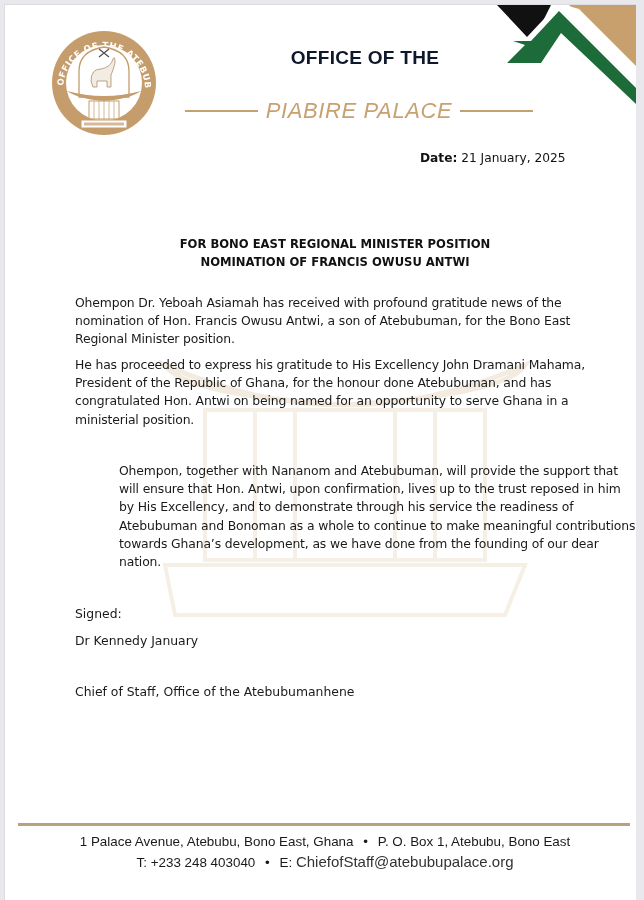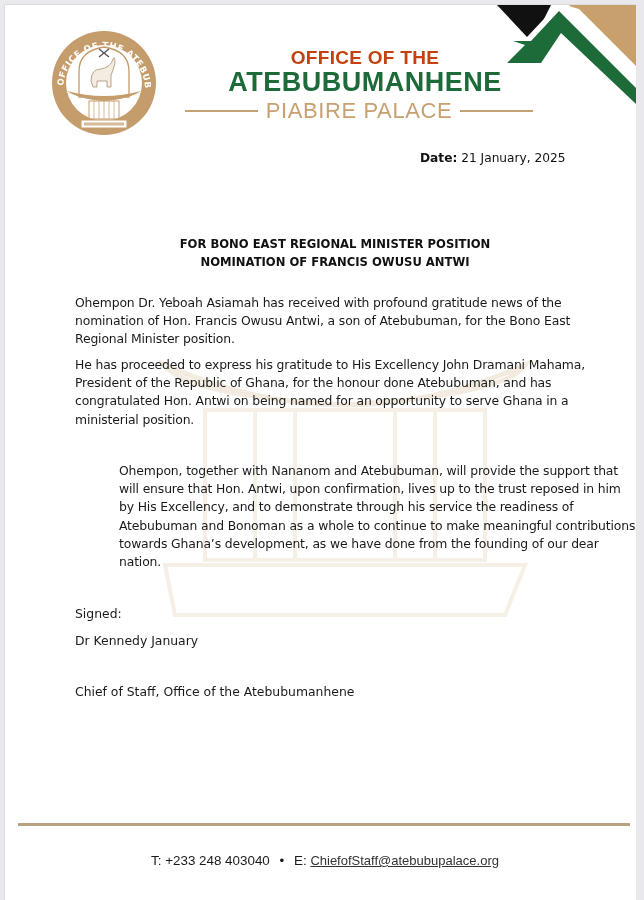--- a/index.html
+++ b/index.html
@@ -13,31 +13,31 @@
     background: #ffffff; overflow: hidden;
     border-left: 1px solid #dcdbe0; border-top: 1px solid #dcdbe0;
   }
   
   .seal { position: absolute; left: 44px; top: 24px; width: 110px; height: 108px; }
   
   .corner { position: absolute; left: 482px; top: 0px; width: 154px; height: 106px; }
   
   .hdr-1 {
     position: absolute; left: 180px; top: 42px; width: 360px; text-align: center;
-    color: #c2410c; font-family: "Liberation Sans", sans-serif; font-weight: bold;
+    color: #0f172a; font-family: "Liberation Sans", sans-serif; font-weight: bold;
     font-size: 19px; letter-spacing: 0.3px;
   }
   .hdr-2 {
     position: absolute; left: 180px; top: 62px; width: 360px; text-align: center;
     color: #1e6b3a; font-family: "Liberation Sans", sans-serif; font-weight: bold;
     font-size: 27px; letter-spacing: 0.5px;
   }
   .hdr-3-wrap {
     position: absolute; left: 180px; top: 93px; width: 348px; height: 26px;
-    display: flex; align-items: center; justify-content: center;
+    display: flex; align-items: center; justify-content: center; font-style: italic;
   }
   .hdr-rule { flex: 1; height: 2px; background: #c4a173; }
   .hdr-3 {
     color: #c9a070; font-family: "Liberation Sans", sans-serif; font-size: 22px;
     letter-spacing: 0.6px; padding: 0 8px; white-space: nowrap;
   }
   
   .ref { position: absolute; left: 70px; top: 146px; font-size: 12.2px; font-weight: bold; color: #111; }
   .date { position: absolute; left: 415px; top: 146px; font-size: 12.2px; color: #111; }
   .date b { font-weight: bold; }
@@ -63,21 +63,21 @@
   
   .footer-rule { position: absolute; left: 13px; top: 818px; width: 612px; height: 3px; background: #b9a27f; }
   .foot1 {
     position: absolute; left: 0; top: 829px; width: 640px; text-align: center;
     font-family: "Liberation Sans", sans-serif; font-size: 13.4px; color: #1a1a1a;
   }
   .foot2 {
     position: absolute; left: 0; top: 848px; width: 640px; text-align: center;
     font-family: "Liberation Sans", sans-serif; font-size: 13.4px; color: #1a1a1a;
   }
-  .email { font-size: 13px; color: #333; text-decoration: underline; }
+  .email { font-size: 15px; color: #333; }
   .dot { padding: 0 6px; }
 </style>
 </head>
 <body>
 
 <div class="page">
 
   <svg class="seal" viewBox="0 0 110 108">
     <defs>
       <path id="ringPath" d="M 14 60 A 41 41 0 1 1 96 60"></path>
@@ -97,21 +97,20 @@
     <path d="M 18 62 Q 55 72 92 62 Q 80 70 55 72 Q 30 70 18 62 Z" fill="#c59d6c"></path>
 
     <rect x="40" y="72" width="30" height="18" fill="none" stroke="#c59d6c" stroke-width="1"></rect>
     <path d="M 45 72 L 45 90 M 50 72 L 50 90 M 55 72 L 55 90 M 60 72 L 60 90 M 65 72 L 65 90" stroke="#c59d6c" stroke-width="0.7"></path>
 
     <rect x="32" y="91" width="46" height="8" fill="#ffffff" stroke="#c59d6c" stroke-width="1"></rect>
     <rect x="35" y="93.5" width="40" height="3" fill="#c59d6c" opacity="0.7"></rect>
   </svg>
 
   <div class="hdr-1">OFFICE OF THE</div>
-  <div class="hdr-2">ATEBUBUMANHENE</div>
   <div class="hdr-3-wrap">
     <span class="hdr-rule"></span>
     <span class="hdr-3">PIABIRE PALACE</span>
     <span class="hdr-rule"></span>
   </div>
 
   <svg class="corner" viewBox="0 0 154 106">
     <polygon points="10,0 70,0 40,32" fill="#111111"></polygon>
     <polygon points="78,0 154,0 154,66 92,4" fill="#c8a06d"></polygon>
     <polygon points="64,0 82,0 154,72 154,106 76,38 60,62 24,62 40,42 28,38 46,36" fill="#ffffff"></polygon>
@@ -142,20 +141,25 @@
 
   <div class="para p2">He has proceeded to express his gratitude to His Excellency John Dramani Mahama, President of the Republic of Ghana, for the honour done Atebubuman, and has congratulated Hon. Antwi on being named for an opportunity to serve Ghana in a ministerial position.</div>
   <div class="para p1">Ohempon Dr. Yeboah Asiamah has received with profound gratitude news of the nomination of Hon. Francis Owusu Antwi, a son of Atebubuman, for the Bono East Regional Minister position.</div>
   <div class="para p3">Ohempon, together with Nananom and Atebubuman, will provide the support that will ensure that Hon. Antwi, upon confirmation, lives up to the trust reposed in him by His Excellency, and to demonstrate through his service the readiness of Atebubuman and Bonoman as a whole to continue to make meaningful contributions towards Ghana’s development, as we have done from the founding of our dear nation.</div>
 
   <div class="sig sig1">Signed:</div>
   <div class="sig sig2">Dr Kennedy January</div>
   <div class="sig sig3">Chief of Staff, Office of the Atebubumanhene</div>
 
   <div class="footer-rule"></div>
+  <div class="foot1">
+    <span>1 Palace Avenue, Atebubu, Bono East, Ghana</span>
+    <span class="dot">•</span>
+    <span>P. O. Box 1, Atebubu, Bono East</span>
+  </div>
   <div class="foot2">
     <span>T:</span>
     <span>+233 248 403040</span>
     <span class="dot">•</span>
     <span>E:</span>
     <a class="email">ChiefofStaff@atebubupalace.org</a>
   </div>
 </div>
 
 </body></html>

